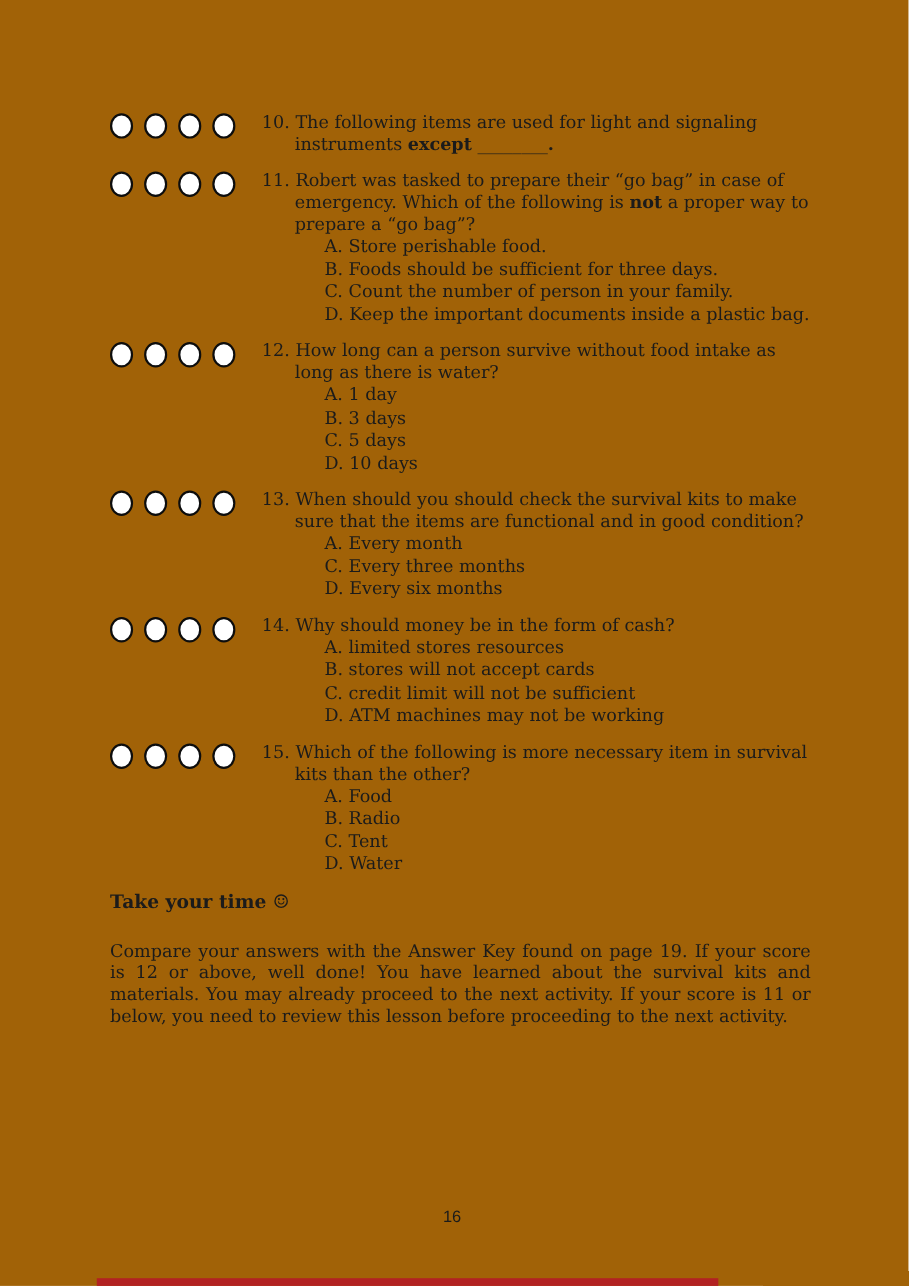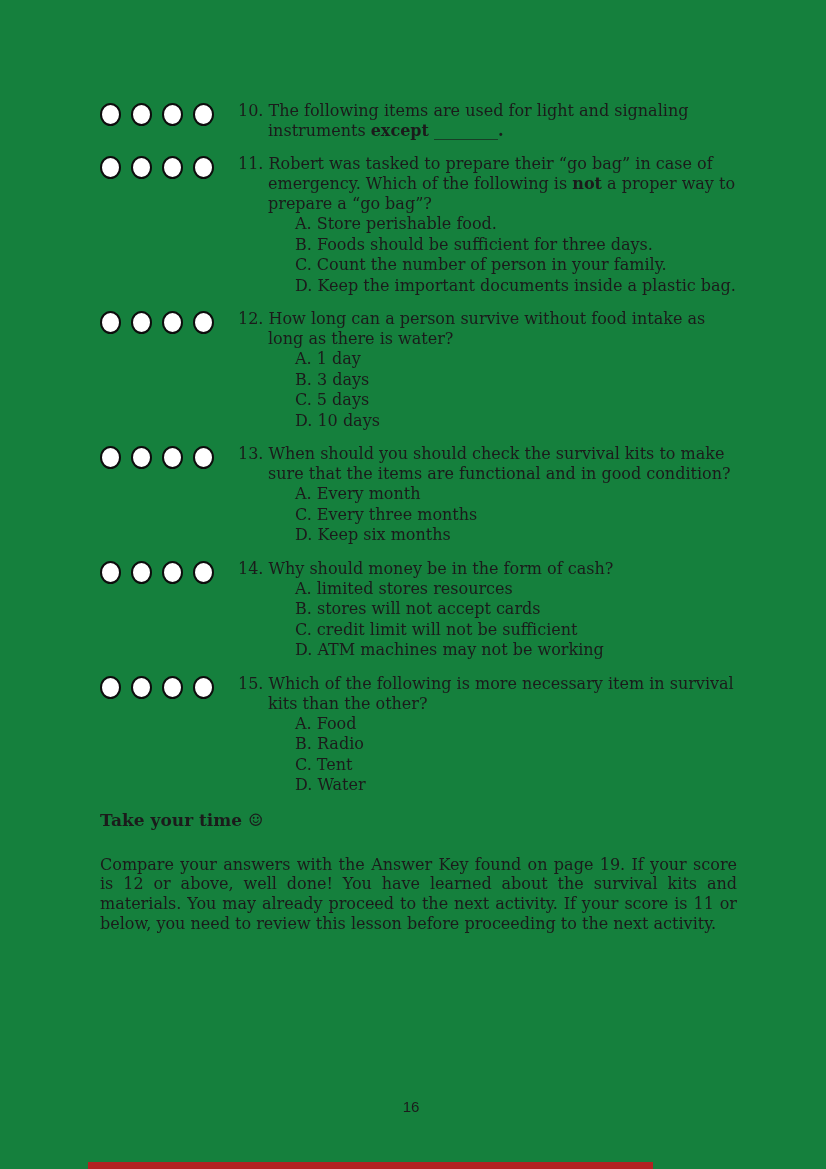--- a/index.html
+++ b/index.html
@@ -1,19 +1,19 @@
 <!DOCTYPE html>
 <html><head>
 <meta charset="utf-8">
 <style>
   html,body{margin:0;padding:0;background:#ffffff;}
   .page{
     position:relative;
     width:826px;height:1169px;
-    background:#15803d;
+    background:#a16207;
     overflow:hidden;
     font-family:"DejaVu Serif","Liberation Serif",serif;
     color:#1b1b1b;
   }
   .content{
     position:absolute;
     left:100px;top:101px;
     width:640px;
   }
   .question-row{
@@ -155,21 +155,21 @@
             <span class="bubble"></span>
             <span class="bubble"></span>
           </div>
     <div class="q-body">
       <div class="q-text">
         <span class="q-num">13.&nbsp;</span><span class="q-segments"><span>When should you should check the survival kits to make sure that the items are functional and in good condition?</span></span>
       </div>
       <div class="options">
               <div class="option">A. Every month</div>
               <div class="option">C. Every three months</div>
-              <div class="option">D. Keep six months</div>
+              <div class="option">D. Every six months</div>
             </div>
     </div>
   </div>
 
   <div class="question-row">
     <div class="bubbles">
             <span class="bubble"></span>
             <span class="bubble"></span>
             <span class="bubble"></span>
             <span class="bubble"></span>

